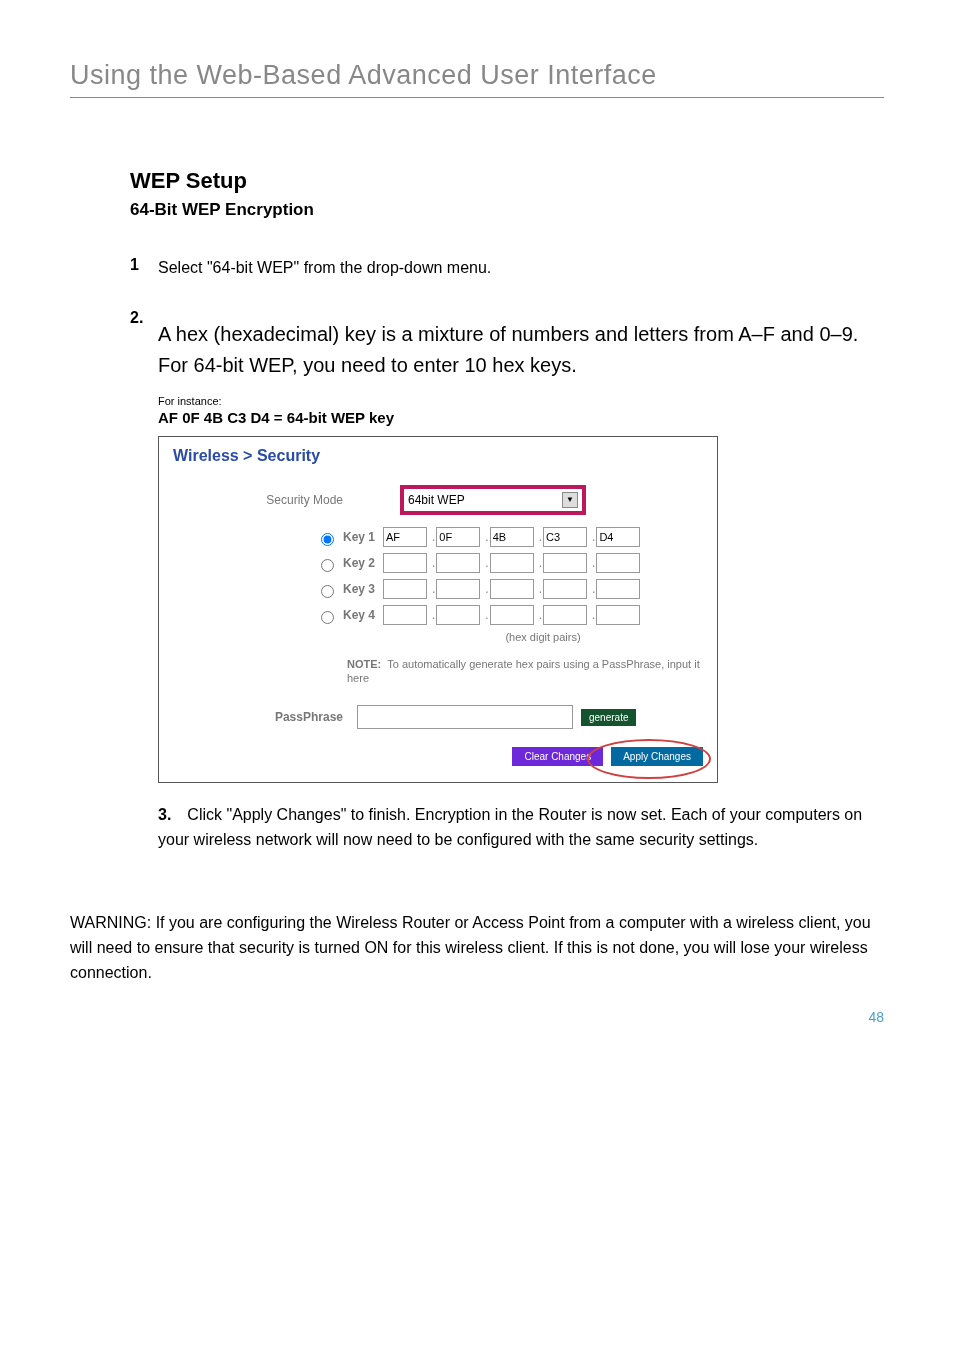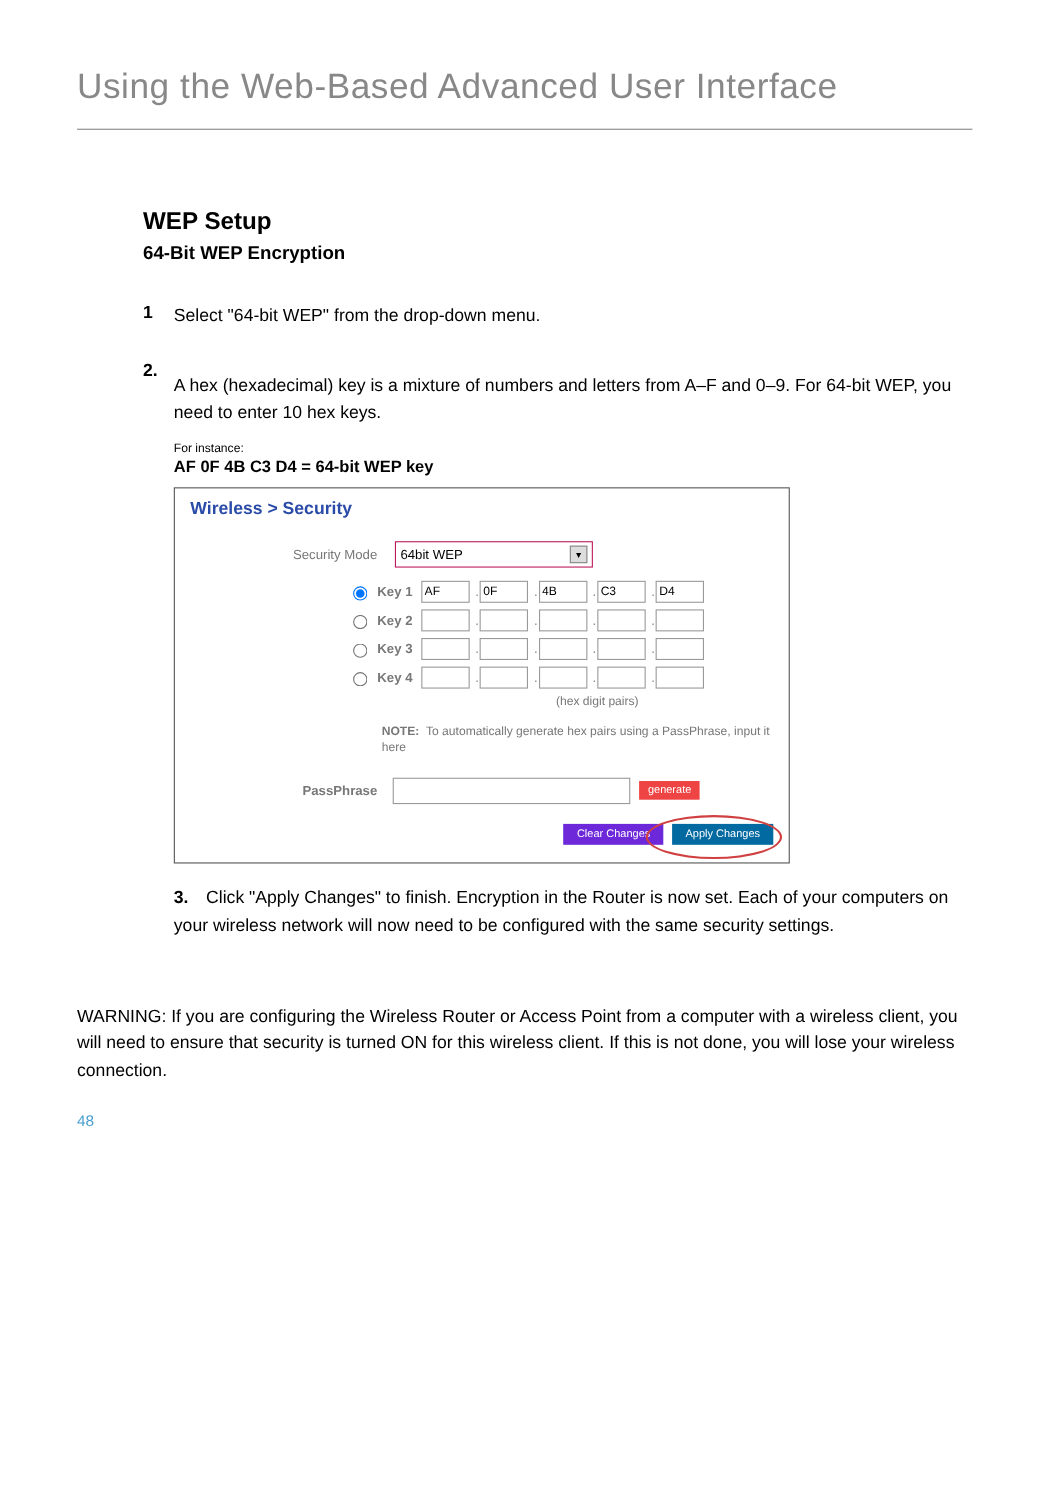--- a/index.html
+++ b/index.html
@@ -6,24 +6,24 @@
       margin: 0;
       padding: 0;
       font-family: Arial, Helvetica, sans-serif;
       background: #fff;
       width: 954px;
     }
     .page {
       padding: 60px 70px 40px 70px;
     }
     .page-title {
-      font-size: 32px;
+      font-size: 27px;
       color: #888;
       font-weight: normal;
-      margin: 0 0 20px 0;
+      margin: 0 0 6px 0;
       letter-spacing: 0.5px;
     }
     .rule {
       border: none;
       border-top: 1px solid #888;
       margin: 0 0 70px 0;
     }
     .content {
       padding-left: 60px;
     }
@@ -48,21 +48,21 @@
       min-width: 28px;
       font-size: 16px;
       color: #000;
     }
     .step-text {
       font-size: 16px;
       line-height: 1.55;
       color: #000;
     }
     .para {
-      font-size: 16px;
+      font-size: 20px;
       line-height: 1.55;
       margin: 10px 0 0 0;
     }
     .forinstance {
       font-size: 11px;
       font-weight: normal;
       margin: 14px 0 2px 0;
     }
     .forinstance-key {
       font-size: 15px;
@@ -90,29 +90,30 @@
     }
     .ss-label {
       width: 170px;
       text-align: right;
       font-size: 12px;
       color: #777;
       font-weight: normal;
       padding-right: 16px;
     }
     .ss-select {
-      border: 1px solid #be185d;
+      border: 4px solid #be185d;
       height: 20px;
       width: 170px;
       font-size: 12px;
       padding: 1px 4px;
       display: flex;
       align-items: center;
       justify-content: space-between;
       background: #fff;
+      margin-left: 41px;
     }
     .ss-select-arrow {
       width: 14px;
       height: 14px;
       background: #ddd;
       border: 1px solid #888;
       font-size: 8px;
       display: flex;
       align-items: center;
       justify-content: center;
@@ -183,21 +184,21 @@
       color: #777;
     }
     .ss-pass-input {
       border: 1px solid #999;
       width: 210px;
       height: 20px;
       background: #fff;
     }
     .ss-btn {
       border: none;
-      background: #ef4444;
+      background: #14532d;
       color: #fff;
       font-size: 10px;
       padding: 3px 8px;
       margin-left: 8px;
     }
     .ss-btn-row {
       display: flex;
       justify-content: flex-end;
       margin-top: 18px;
       gap: 8px;
@@ -234,21 +235,21 @@
     }
     .warning {
       font-size: 16px;
       line-height: 1.55;
       margin-left: -60px;
     }
     .warning-label {
       font-weight: normal;
     }
     .page-num {
-      text-align: left;
+      text-align: right;
       color: #4aa0d0;
       font-size: 14px;
       margin-top: 24px;
     }
   </style>
 </head>
 <body>
 
 <div class="page">
   <h1 class="page-title">Using the Web-Based Advanced User Interface</h1>

